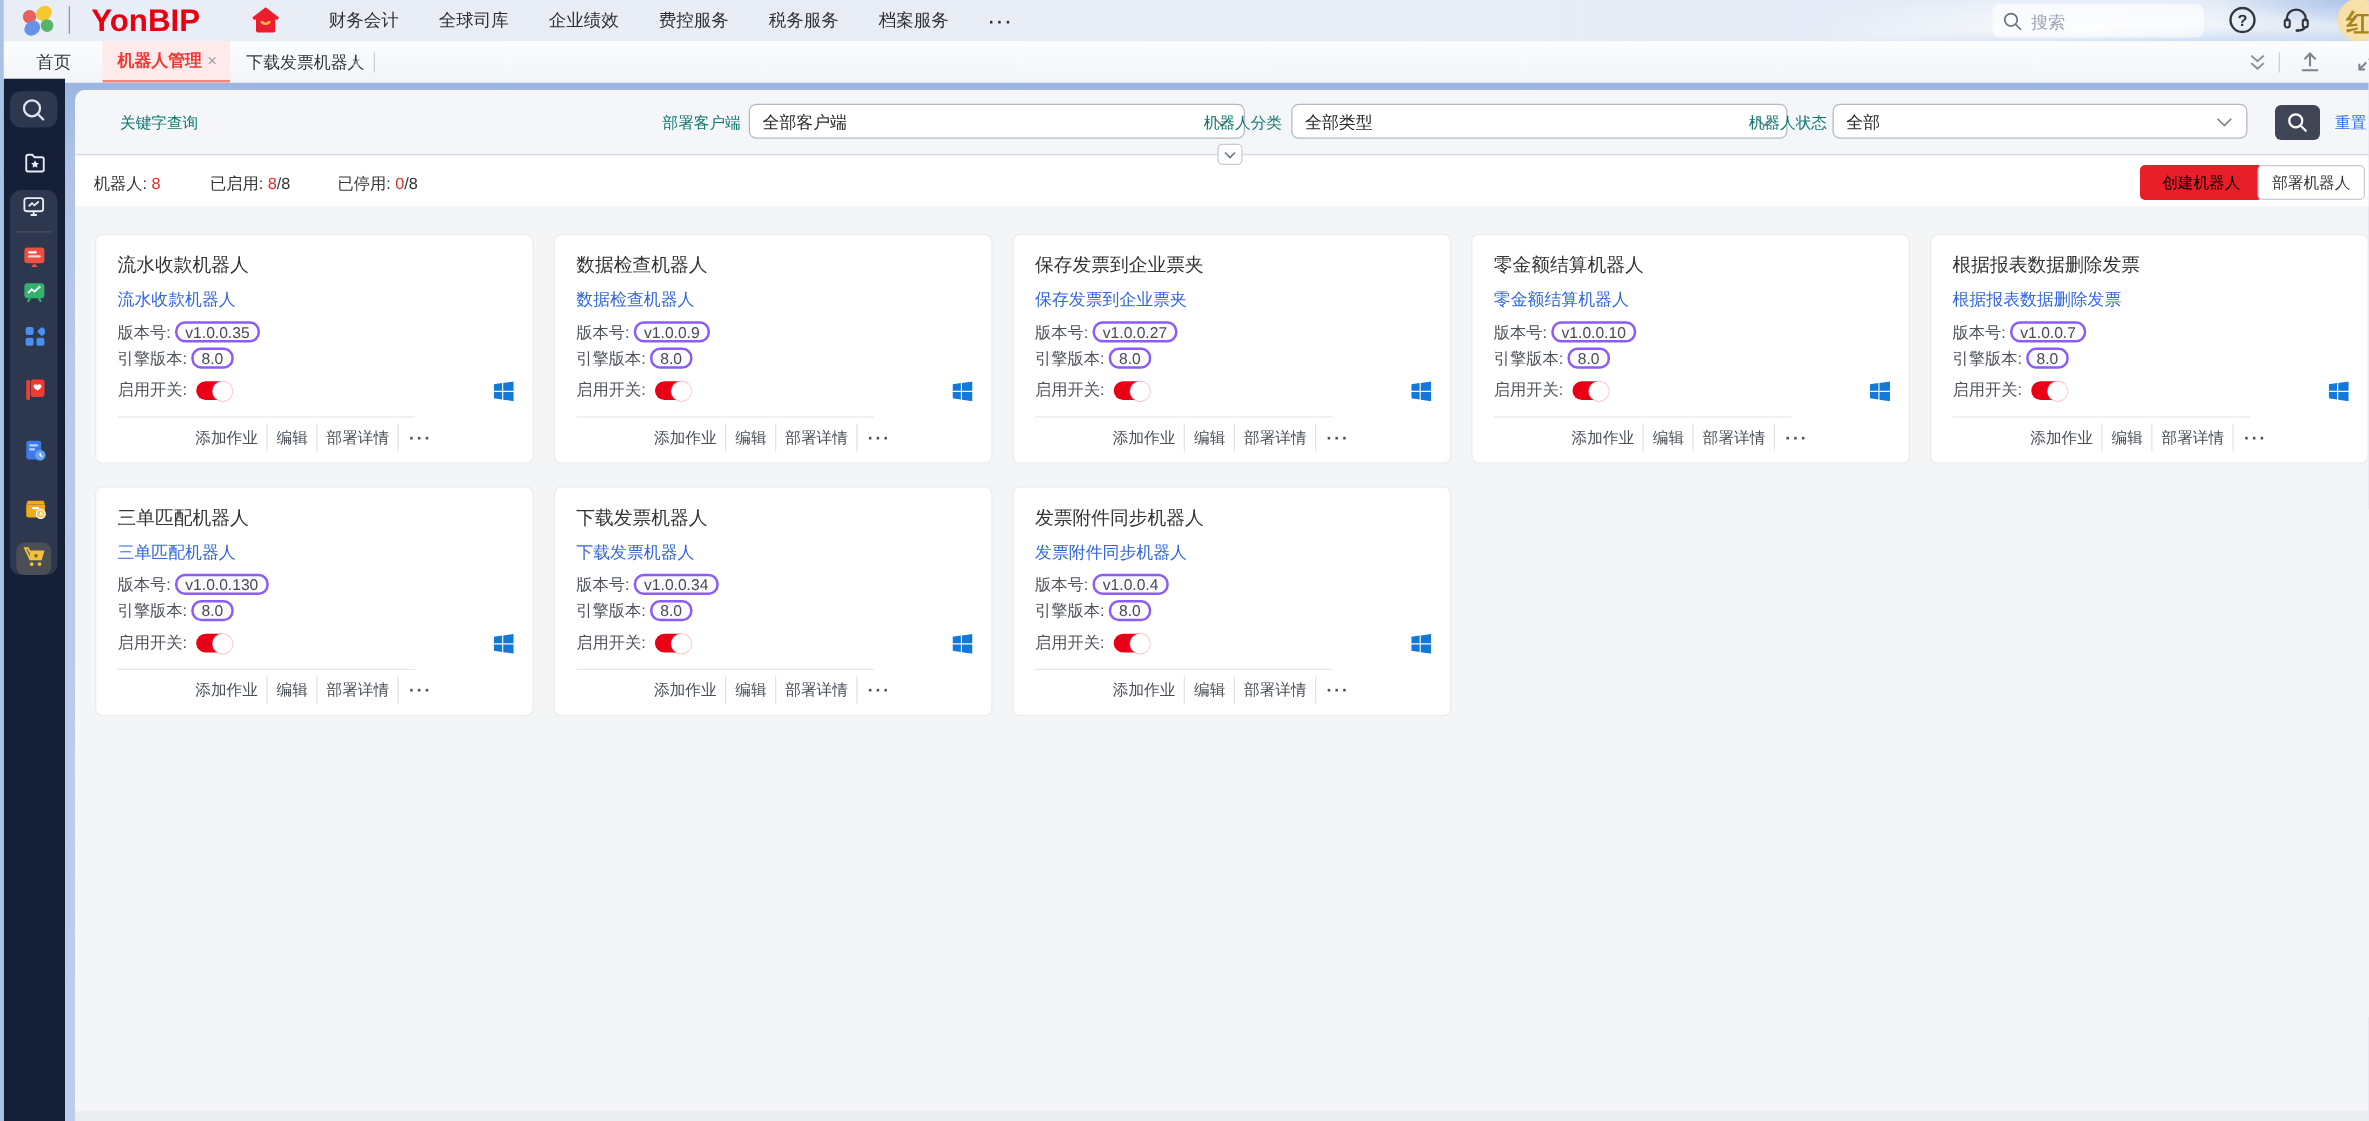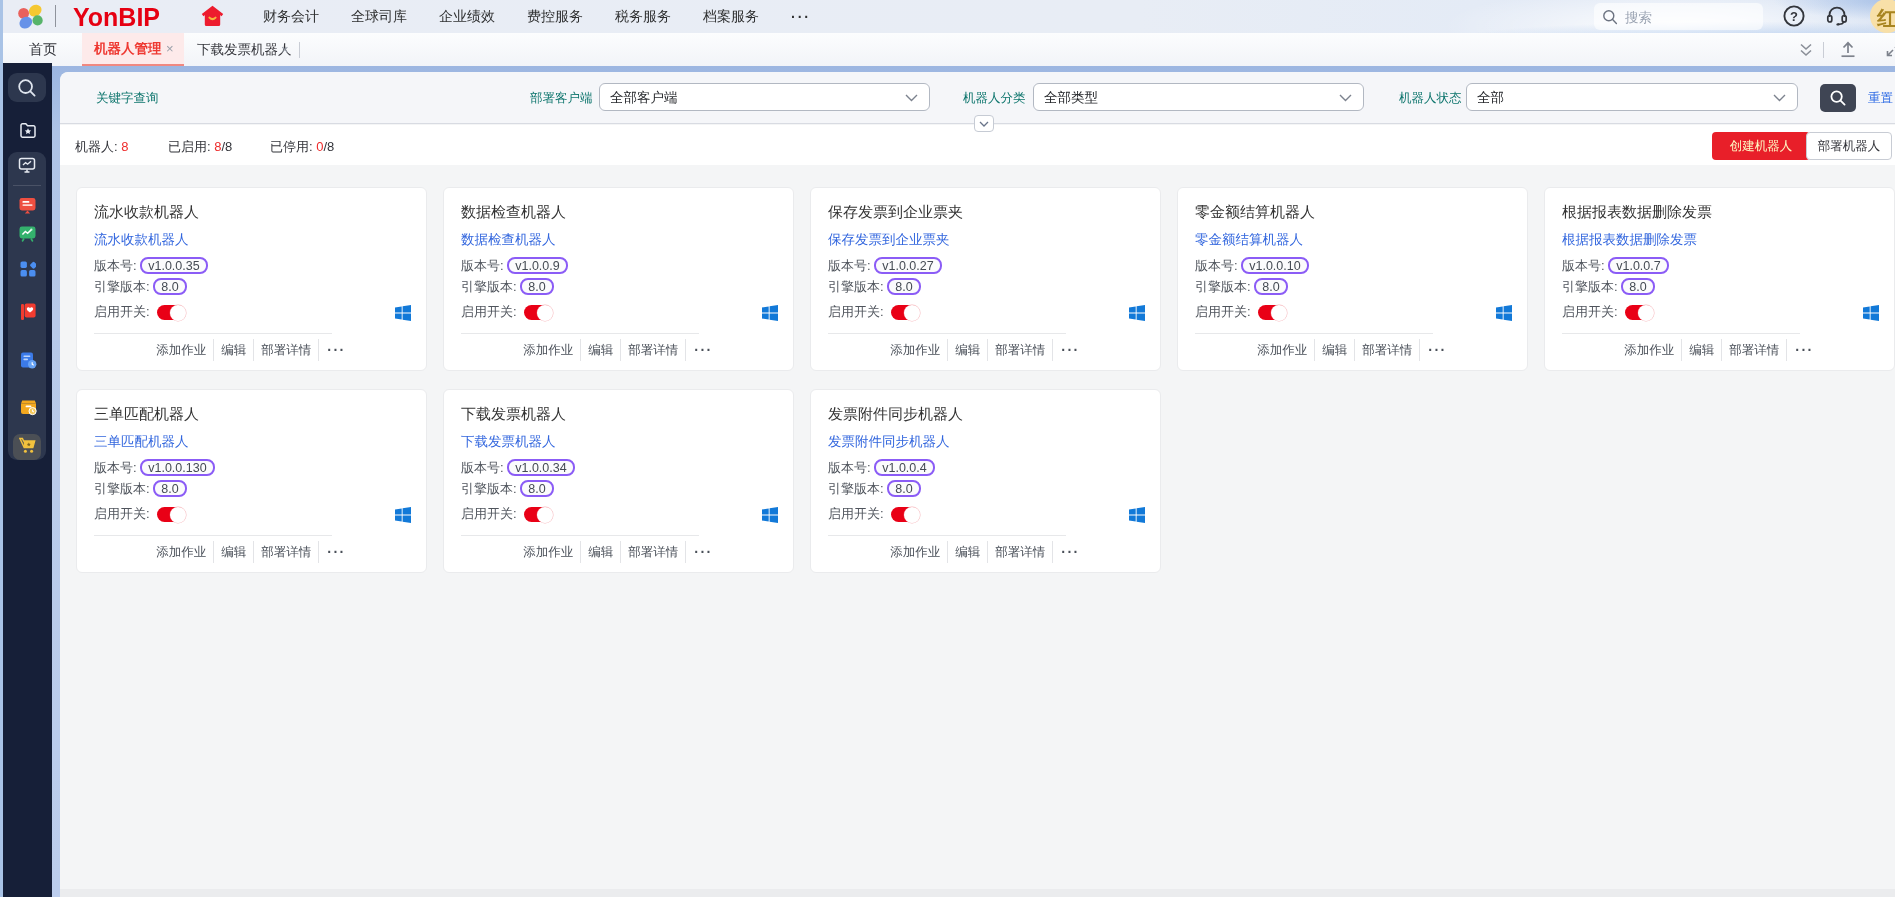--- a/index.html
+++ b/index.html
@@ -47,34 +47,34 @@
   .sic { position:absolute; }
 
   
   .main { position:absolute; left:60px; top:72px; width:1835px; height:825px;
     background:#f4f5f6; border-top-left-radius:8px; overflow:hidden; }
   .filter { position:absolute; left:0; top:0; width:1835px; height:52px; background:#f5f6f9;
     border-bottom:1px solid #d8dbe2; border-top-left-radius:8px; }
   .flabel { position:absolute; top:0; height:52px; line-height:52px; font-size:12.5px; color:#0f766e; }
   .finput { position:absolute; left:105px; top:11px; width:290px; height:28px; border:1px solid #b2b8c2; border-radius:6px; background:#fff; }
   .finput .ph { position:absolute; left:9px; top:6px; font-size:13px; color:#abb2be; }
-  .fselect { position:absolute; top:11px; width:331px; height:28px; border:1px solid #b2b8c2; border-radius:6px; background:#fff; }
+  .fselect { position:absolute; top:11px; width:397px; height:28px; border:1px solid #b2b8c2; border-radius:6px; background:#fff; }
   .fselect .val { position:absolute; left:10px; top:5px; font-size:13.5px; color:#26282c; }
   .chev { position:absolute; right:11px; top:10px; width:13px; height:8px; }
   .searchbtn { position:absolute; left:1760px; top:12px; width:36px; height:28px; background:#3f4554; border-radius:5px; }
   .resetlink { position:absolute; left:1808px; top:0; height:52px; line-height:52px; font-size:12.5px; color:#2f6be5; }
   .collapser { position:absolute; left:914px; top:43px; width:20px; height:17px; background:#fff;
     border:1px solid #c6cbd4; border-radius:4px; z-index:5; }
 
   
   .stats { position:absolute; left:0; top:53px; width:1835px; height:40px; background:#fff; }
   .stats .st { position:absolute; top:0; height:40px; line-height:44px; font-size:13px; color:#33343a; }
   .red { color:#ee2b2b; }
   .btn-red { position:absolute; left:1652px; top:7px; width:98px; height:28px; background:#e81f29; border-radius:4px;
-    color:#fef9c3; font-size:12.5px; text-align:center; line-height:28px; }
+    color:#000000; font-size:12.5px; text-align:center; line-height:28px; }
   .btn-white { position:absolute; left:1746px; top:7px; width:86px; height:28px; background:#fff; border:1px solid #c8ccd4;
     border-radius:4px; color:#33343a; font-size:12.5px; text-align:center; line-height:26px; }
 
   
   .card { position:absolute; width:351px; height:184px; background:#fff; border:1px solid #eaebed; border-radius:6px; }
   .card .title { position:absolute; left:17px; top:15px; font-size:15px; color:#333; }
   .card .link  { position:absolute; left:17px; top:43px; font-size:13.5px; color:#3266de; }
   .card .row   { position:absolute; left:17px; font-size:13px; color:#4f545c; }
   .tag { display:inline-block; border:2px solid #8b5cf6; border-radius:8px; padding:0 6px; height:17px; line-height:15px;
     font-size:12.5px; color:#454b54; background:#fbfbfc; }

